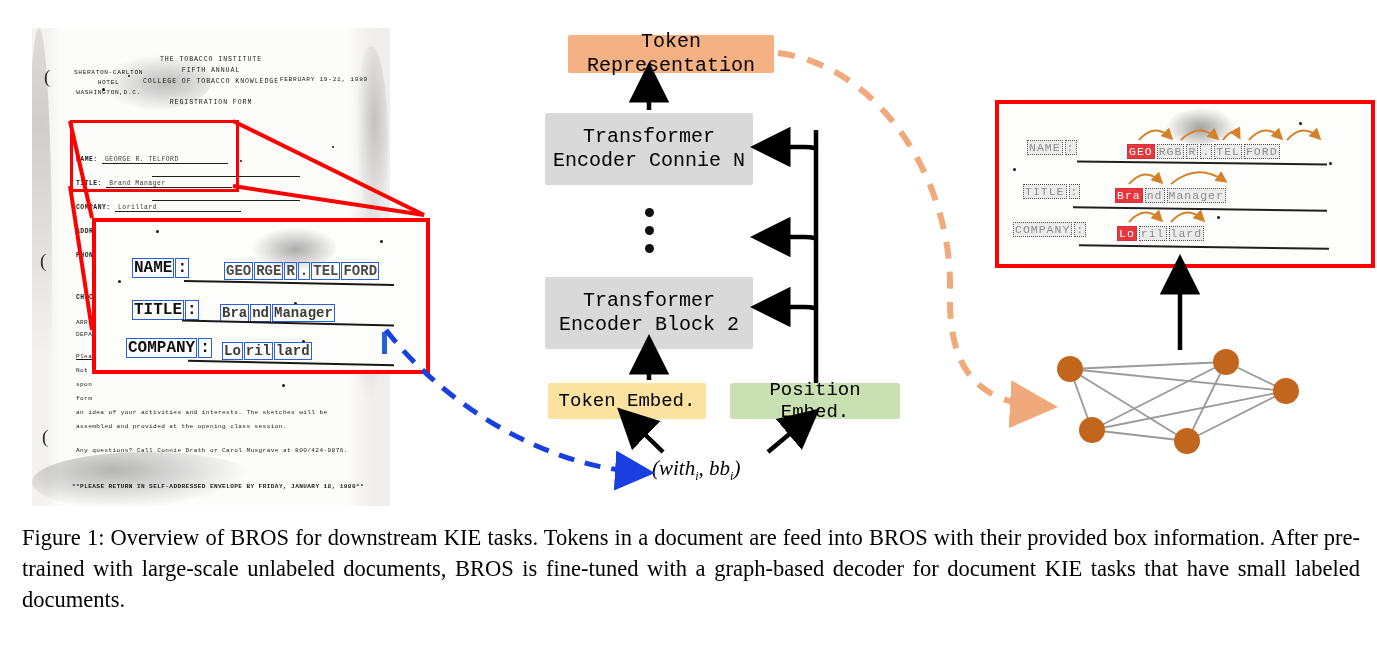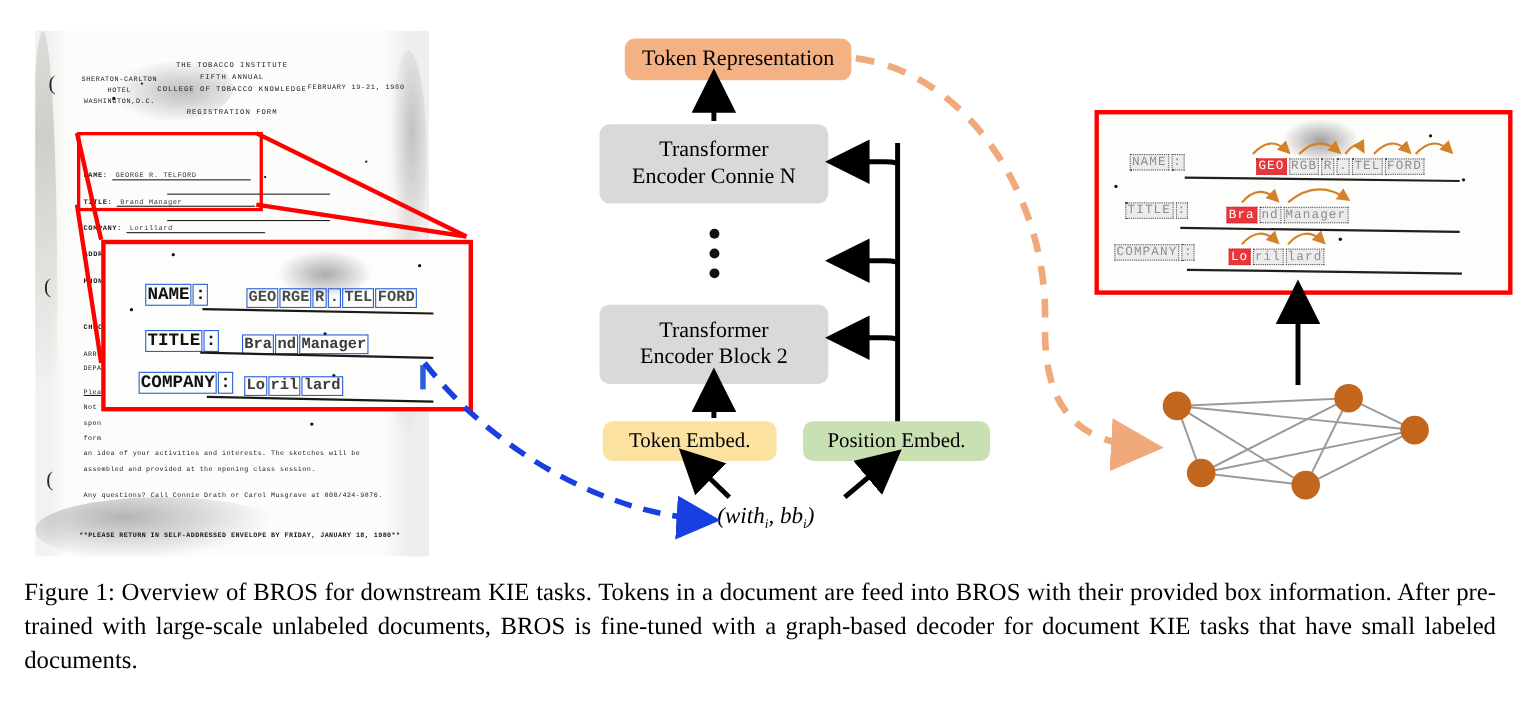--- a/index.html
+++ b/index.html
@@ -42,23 +42,23 @@
   .crow{position:absolute;font-family:"Liberation Mono", monospace;
         font-weight:bold;color:#111;white-space:nowrap;}
   .tokbox{display:inline-block;border:1.6px solid #2b5fd9;padding:0 1px;
           margin-right:1px;}
   .cline{position:absolute;height:2px;background:#1a1a1a;}
 
   
   .docredbox{position:absolute;border:3px solid #ff0000;}
 
   
-  .node{position:absolute;border-radius:9px;display:flex;align-items:center;
+  .node{position:absolute;border-radius:2px;display:flex;align-items:center;
         justify-content:center;text-align:center;line-height:1.18;
-        box-shadow:0 0 0 3px #fff;}
+        box-shadow:0 0 0 3px #fff;font-family:Liberation Mono, monospace;}
   .n-orange{background:#f4b183;}
   .n-gray{background:#d9d9d9;justify-content:center;}
   .n-yellow{background:#fce2a0;}
   .n-green{background:#c9e0b3;}
 
   .dots{position:absolute;display:flex;flex-direction:column;gap:9px;align-items:center;}
   .dots i{width:9px;height:9px;border-radius:50%;background:#111;display:block;}
 
   .tokenbb{position:absolute;font-family:"Liberation Serif",serif;
            font-style:italic;font-size:21px;white-space:nowrap;}
@@ -240,21 +240,21 @@
   <div class="rbox">
     <div class="blot" style="left:160px;top:0px;width:80px;height:40px;background:radial-gradient(ellipse at 52% 60%,#44444480,transparent 60%);"></div>
     <div class="speck" style="left:14px;top:64px;width:3px;height:3px;"></div>
     <div class="speck" style="left:300px;top:18px;width:3px;height:3px;"></div>
     <div class="speck" style="left:330px;top:58px;width:3px;height:3px;"></div>
     <div class="speck" style="left:218px;top:112px;width:3px;height:3px;"></div>
 
     <div class="rrow" style="left:28px;top:36px;">
       <span class="dtok">NAME</span><span class="dtok">:</span>
     </div>
-    <div class="rrow" style="left:143px;top:40px;">
+    <div class="rrow" style="left:128px;top:40px;">
       <span class="dtok hot">GEO</span><span class="dtok">RGB</span><span class="dtok">R</span><span class="dtok">.</span><span class="dtok">TEL</span><span class="dtok">FORD</span>
     </div>
     <div class="rline" style="left:78px;top:58px;width:250px;transform:rotate(.7deg);"></div>
 
     <div class="rrow" style="left:24px;top:80px;">
       <span class="dtok">TITLE</span><span class="dtok">:</span>
     </div>
     <div class="rrow" style="left:116px;top:84px;">
       <span class="dtok hot">Bra</span><span class="dtok">nd</span><span class="dtok">Manager</span>
     </div>

